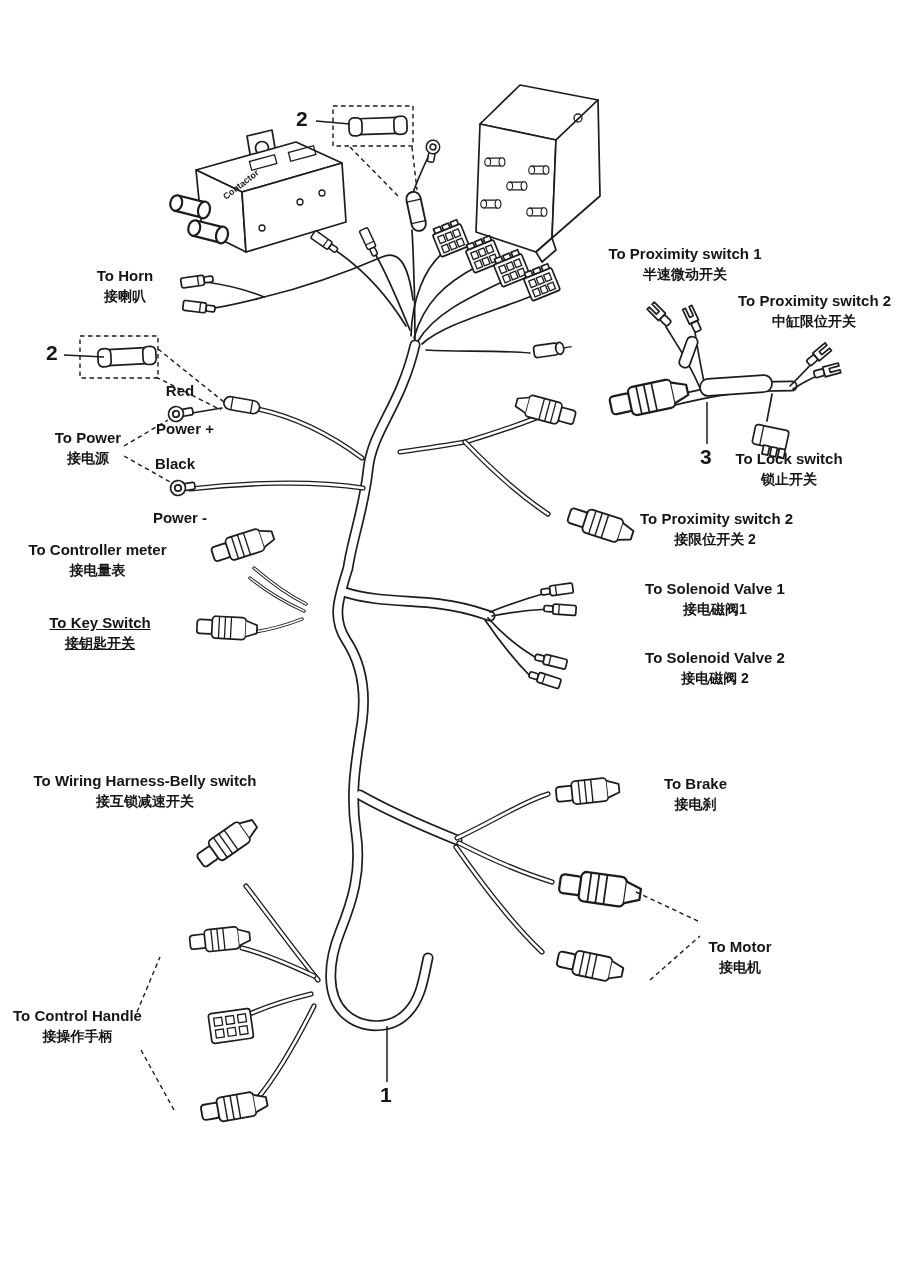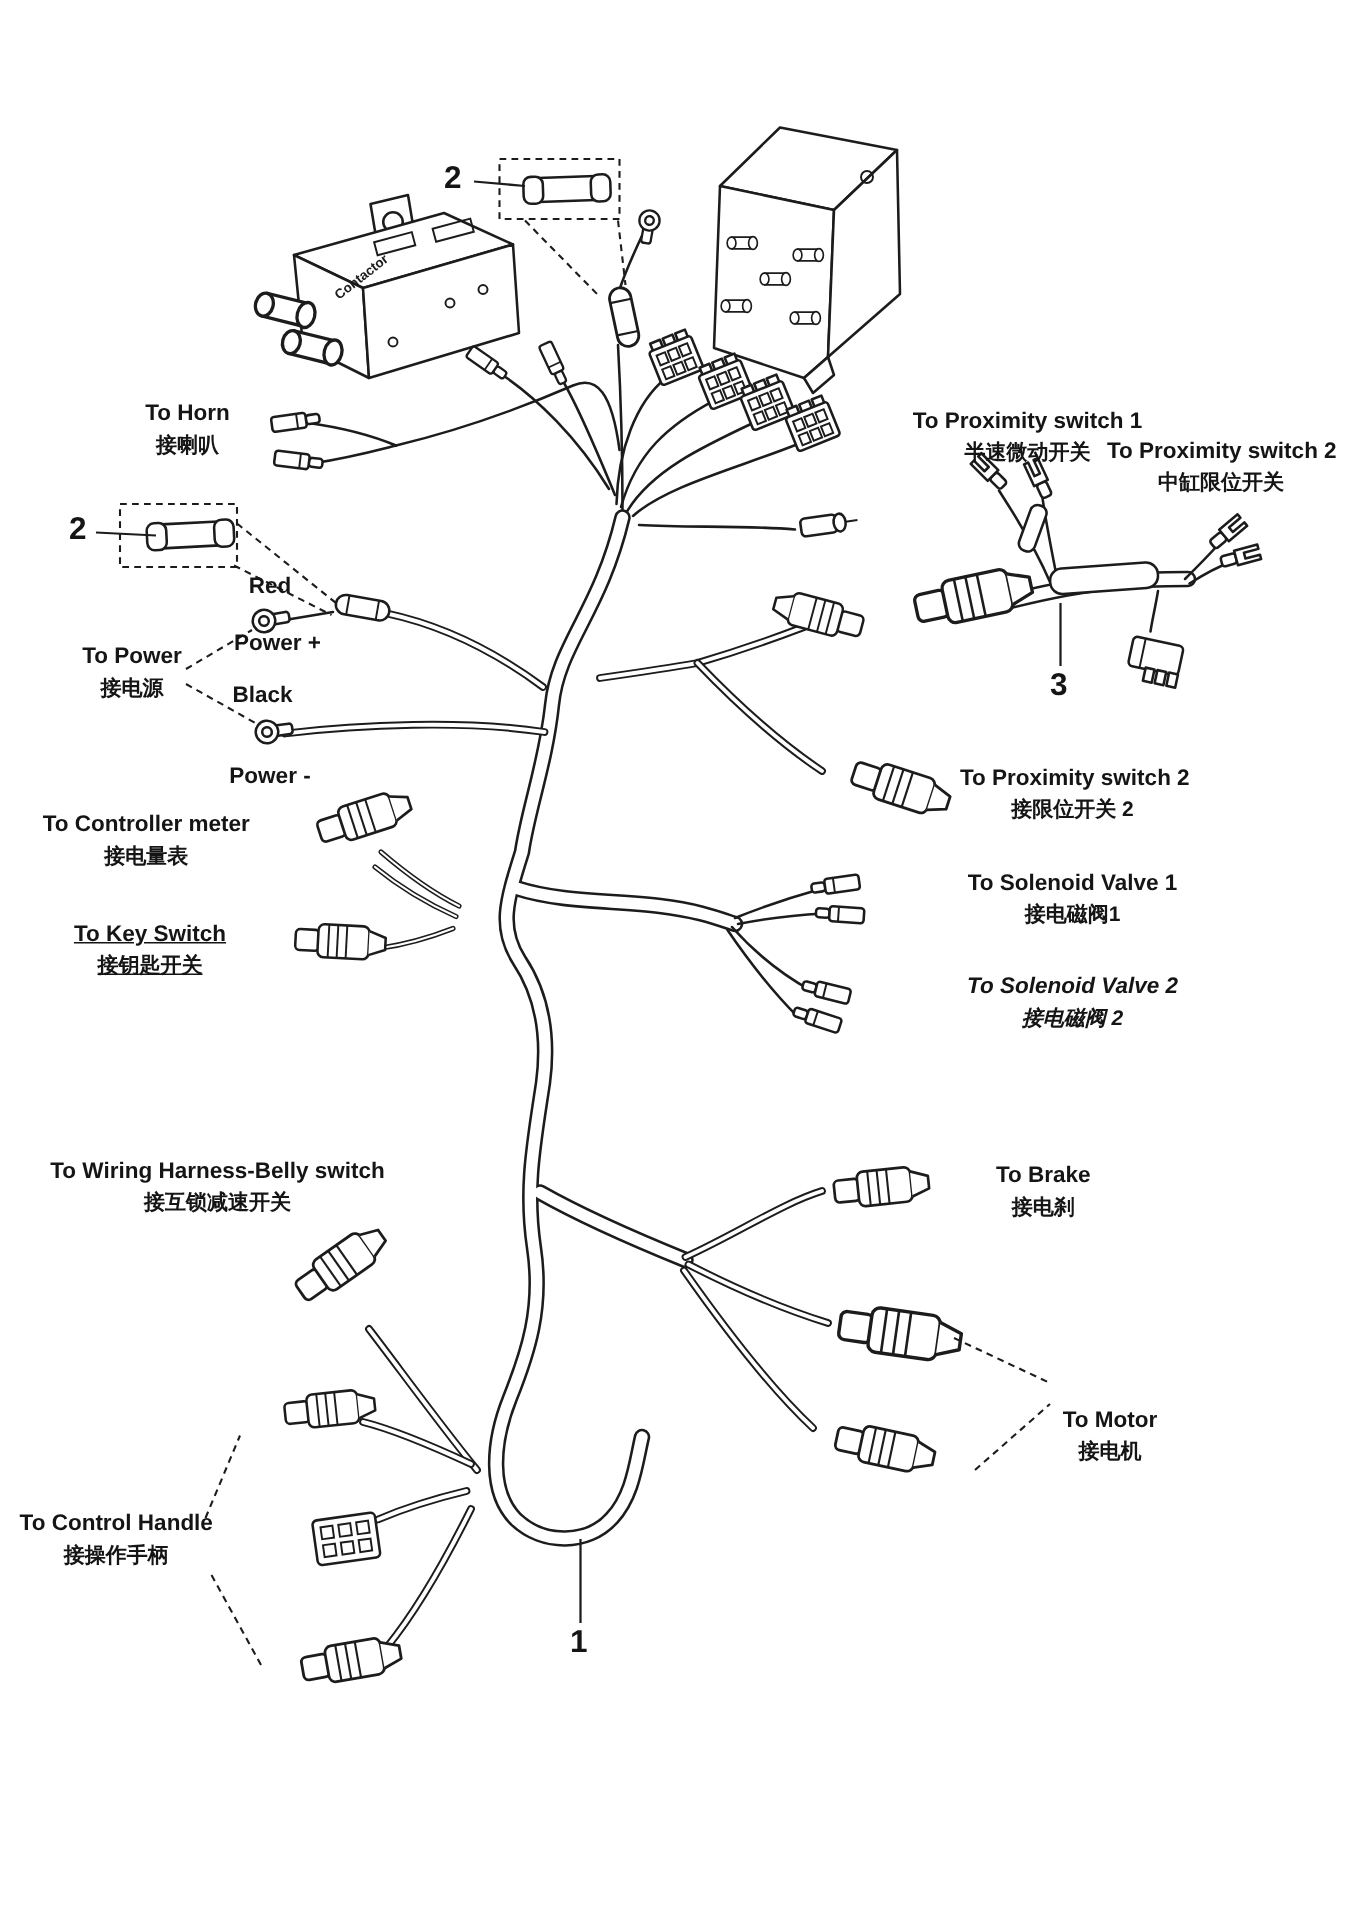--- a/index.html
+++ b/index.html
@@ -292,44 +292,48 @@
 <div class="lbl" style="left:25px;top:540px;width:145px;">
   <div>To Controller meter</div>
   <div class="zh">接电量表</div>
 </div>
 
 <div class="lbl" style="left:40px;top:613px;width:120px;text-decoration:underline;">
   <div>To Key Switch</div>
   <div class="zh">接钥匙开关</div>
 </div>
 
-<div class="lbl" style="left:605px;top:244px;width:160px;margin-top:27px;">
+<div class="lbl" style="left:605px;top:244px;width:160px;">
   <div>To Proximity switch 1</div>
   <div class="zh">半速微动开关</div>
 </div>
 
 <div class="lbl" style="left:738px;top:291px;width:152px;">
   <div>To Proximity switch 2</div>
   <div class="zh">中缸限位开关</div>
 </div>
 
 <div class="callout" style="left:700px;top:446px;">3</div>
 
+<div class="lbl" style="left:728px;top:449px;width:122px;">
+  <div>To Lock switch</div>
+  <div class="zh">锁止开关</div>
+</div>
 
 <div class="lbl" style="left:640px;top:509px;width:150px;">
   <div>To Proximity switch 2</div>
   <div class="zh">接限位开关 2</div>
 </div>
 
 <div class="lbl" style="left:640px;top:579px;width:150px;">
   <div>To Solenoid Valve 1</div>
   <div class="zh">接电磁阀1</div>
 </div>
 
-<div class="lbl" style="left:640px;top:648px;width:150px;font-style:italic;">
+<div class="lbl" style="left:640px;top:648px;width:150px;">
   <div>To Solenoid Valve 2</div>
   <div class="zh">接电磁阀 2</div>
 </div>
 
 <div class="lbl" style="left:30px;top:771px;width:230px;">
   <div>To Wiring Harness-Belly switch</div>
   <div class="zh">接互锁减速开关</div>
 </div>
 
 <div class="lbl" style="left:10px;top:1006px;width:135px;">

